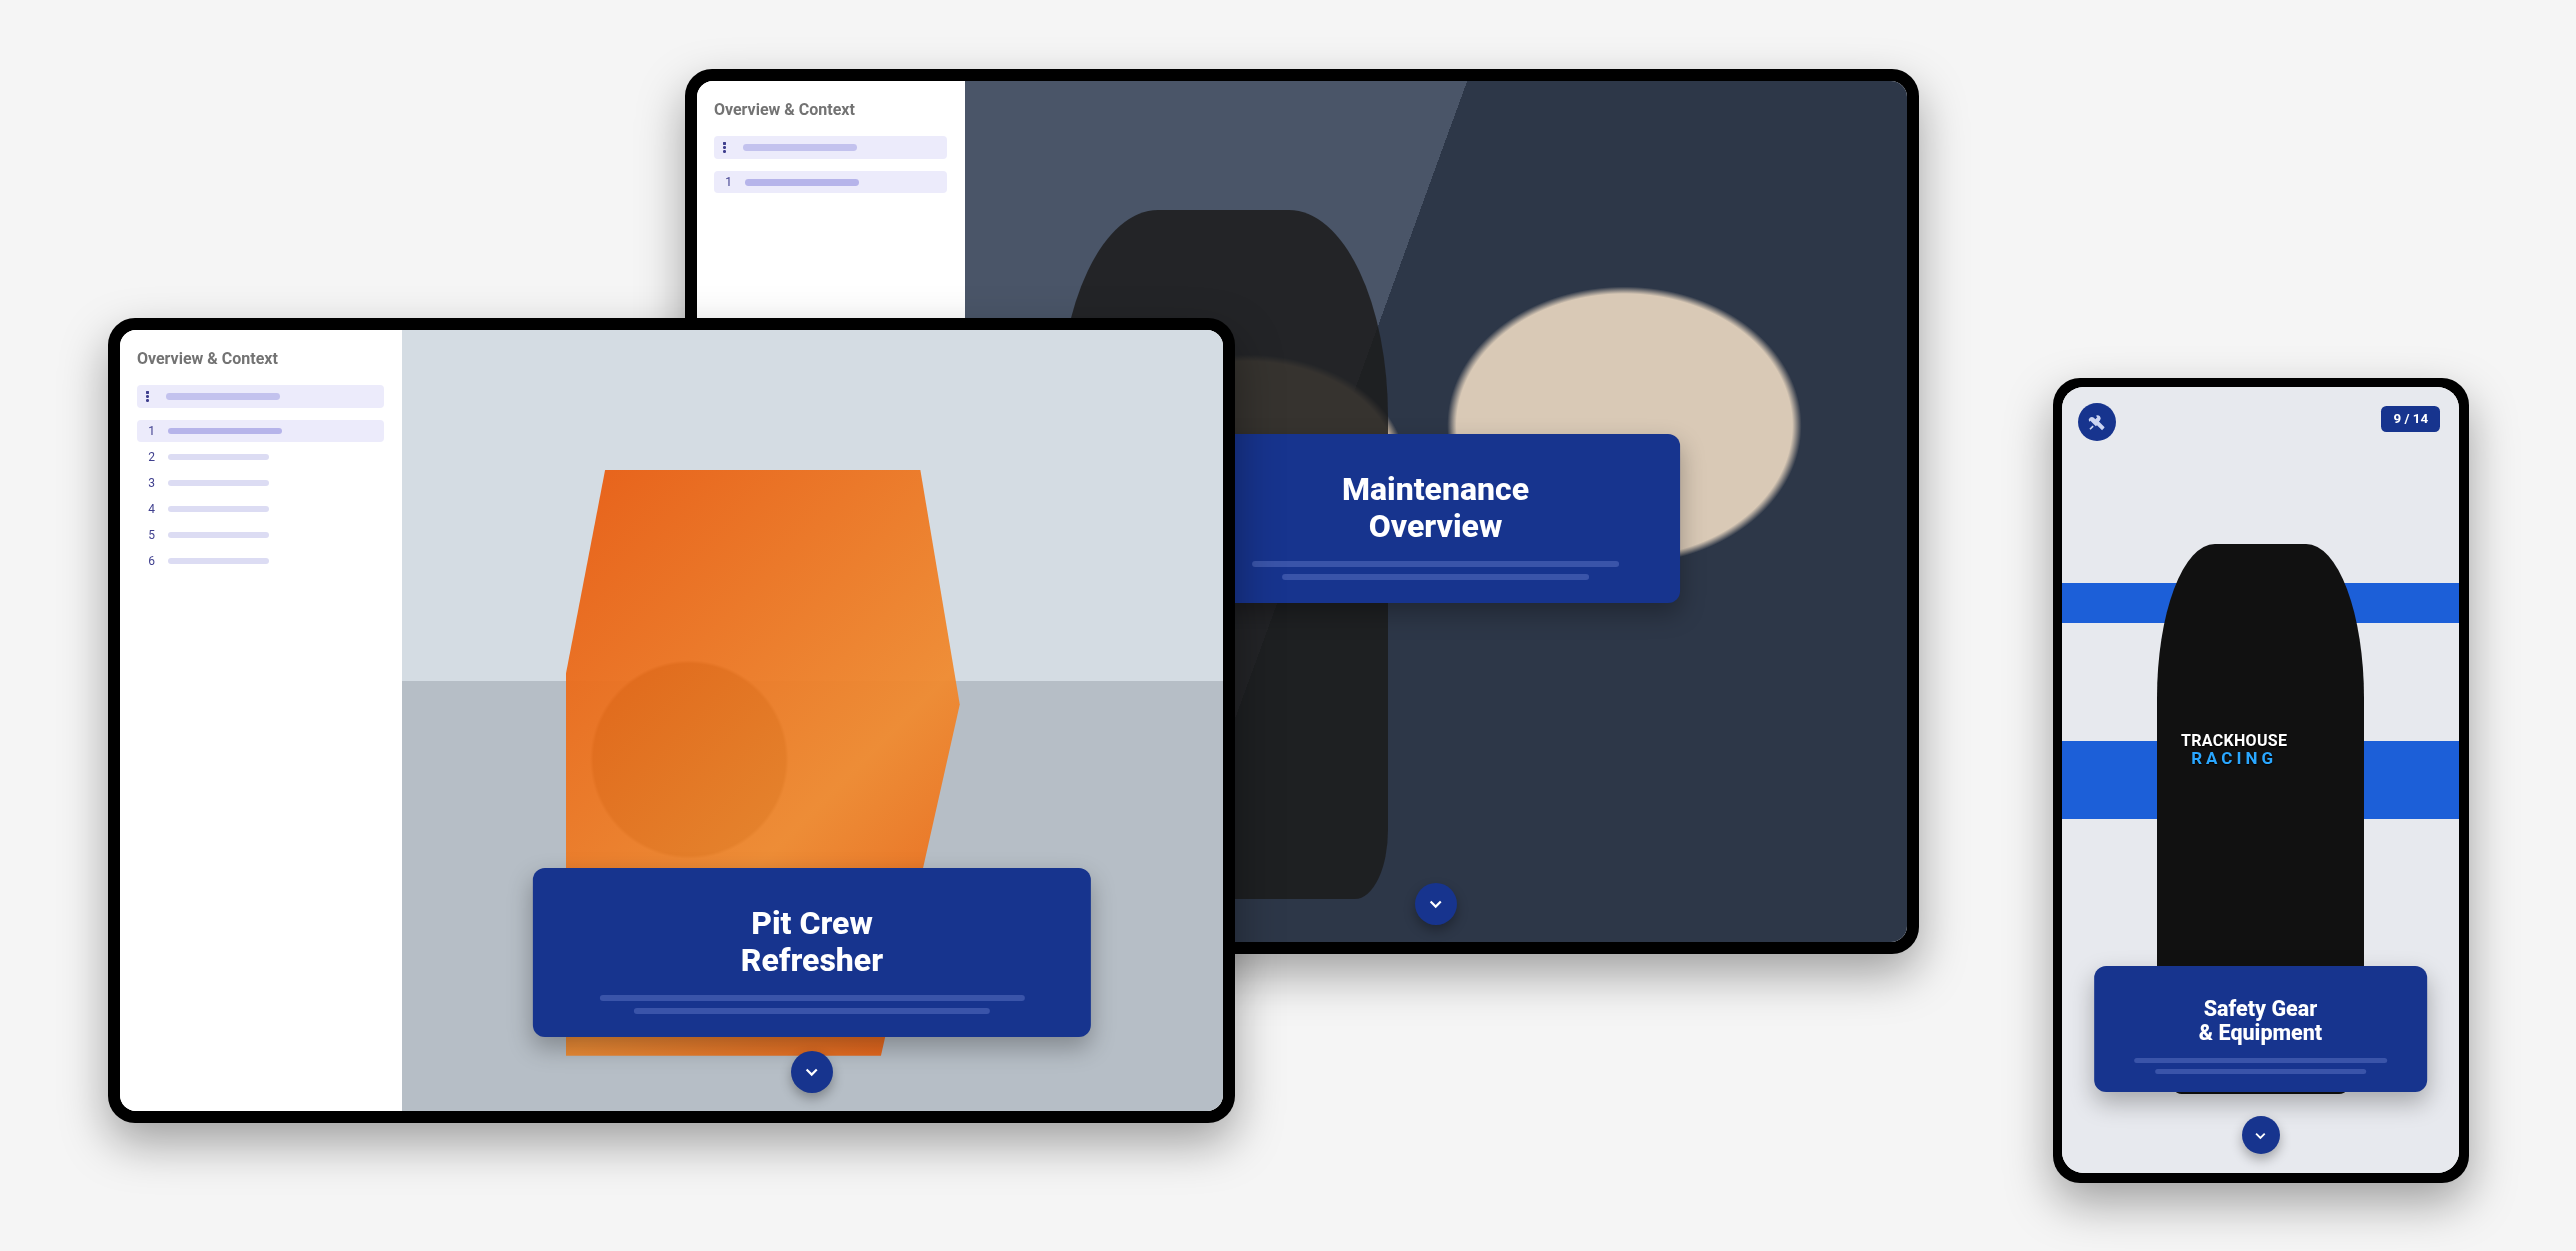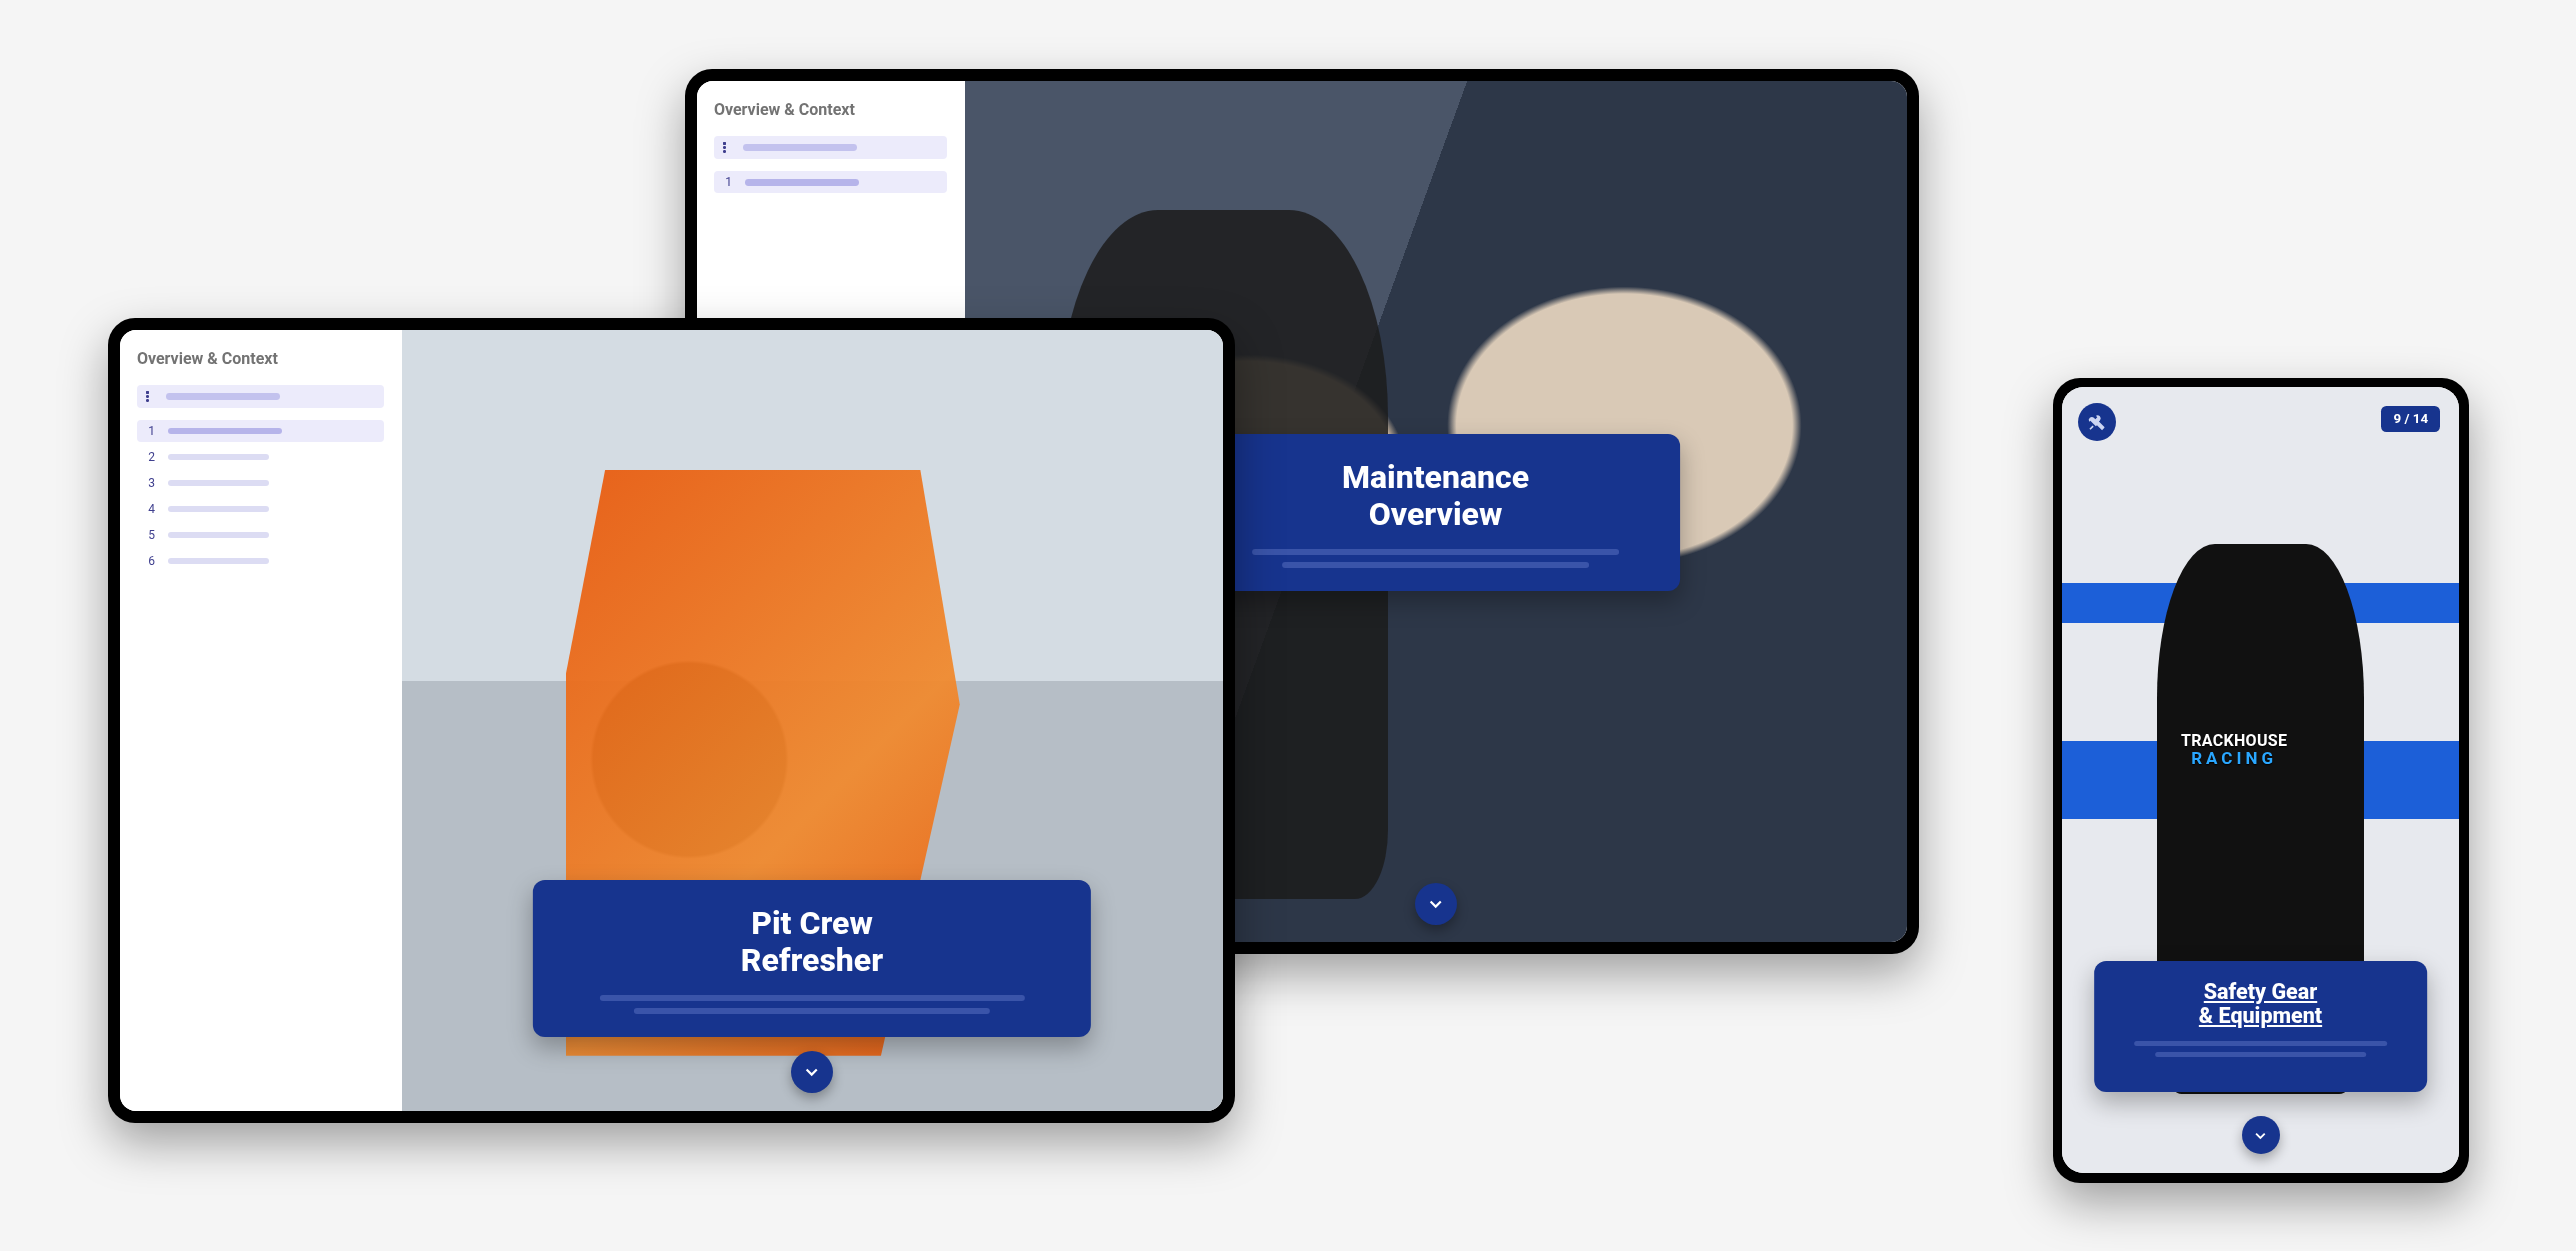--- a/index.html
+++ b/index.html
@@ -194,20 +194,21 @@
     min-width: 68%;
     text-align: center;
     box-shadow: 0 10.7px 24px rgba(0,0,0,0.28);
   }
   .tablet-rear .title-card { bottom: auto; top: 41%; min-width: 52%; }
   .title-card h2 {
     font-size: 32px;
     font-weight: 800;
     line-height: 1.15;
     margin-bottom: 16px;
+    margin-top: 12px;
   }
   .title-card .lines {
     display:flex; flex-direction:column; gap:6.7px; align-items:center;
   }
   .title-card .lines .skel-bar { background:#3a54a9; width:86%; height:6px; }
   .title-card .lines .skel-bar:nth-child(2){ width:72%; }
 
   .tool-badge {
     position: absolute;
     width: 48px; height: 48px;
@@ -261,22 +262,21 @@
   .page-pill{
     position:absolute; top:19px; right:19px;
     background:#17348e; color:#fff;
     font-size:13.4px; font-weight:700;
     padding:5.4px 12px; border-radius:5.4px;
     z-index:2;
   }
   .phone .title-card{
     min-width:84%;
     bottom:81px;
-    padding:19px 20px 35px;
-    text-decoration:underline;
+    padding:19px 20px 18px;
   }
   .phone .title-card h2{ font-size:21.5px; margin-bottom:12px; }
   .phone .title-card .lines .skel-bar{ height:4.7px; }
   .phone .chevron-btn{ bottom:19px; width:38px;height:38px; }
   .phone .chevron-btn svg{ width:14.8px;height:14.8px; }
 
   .hero-text-shirt{
     position:absolute;
     left:30%; top:44%;
     color:#fff;

